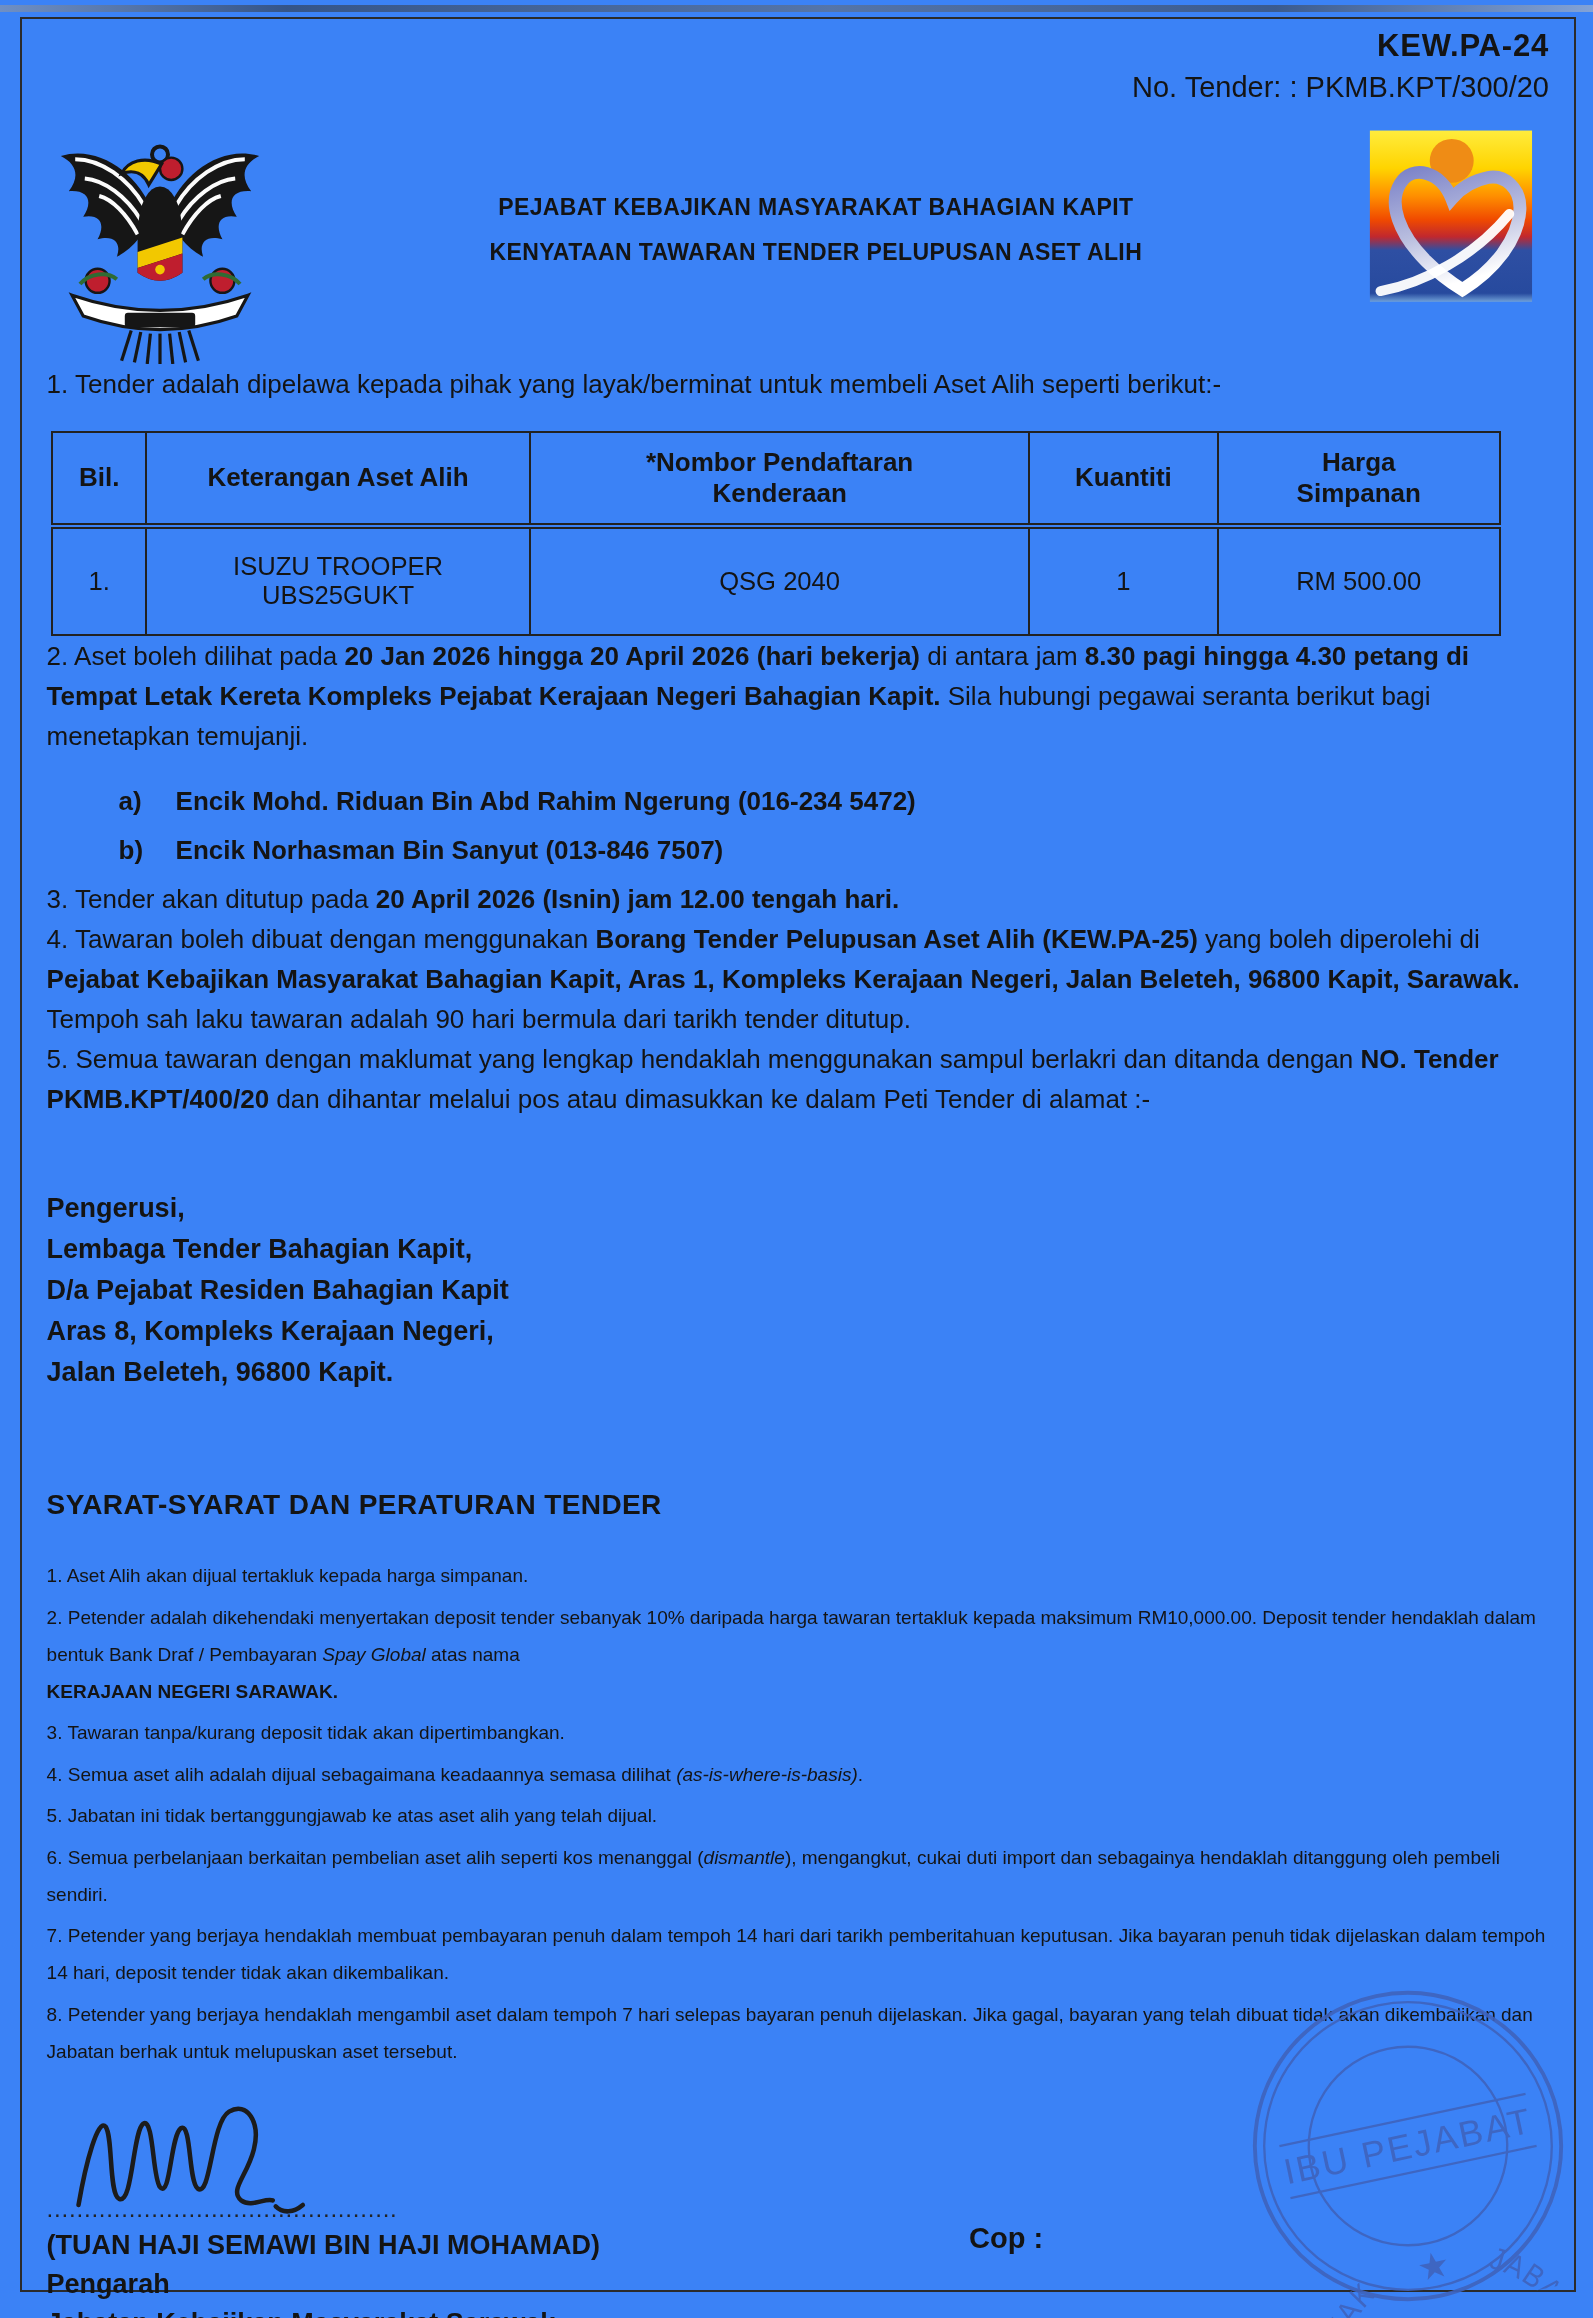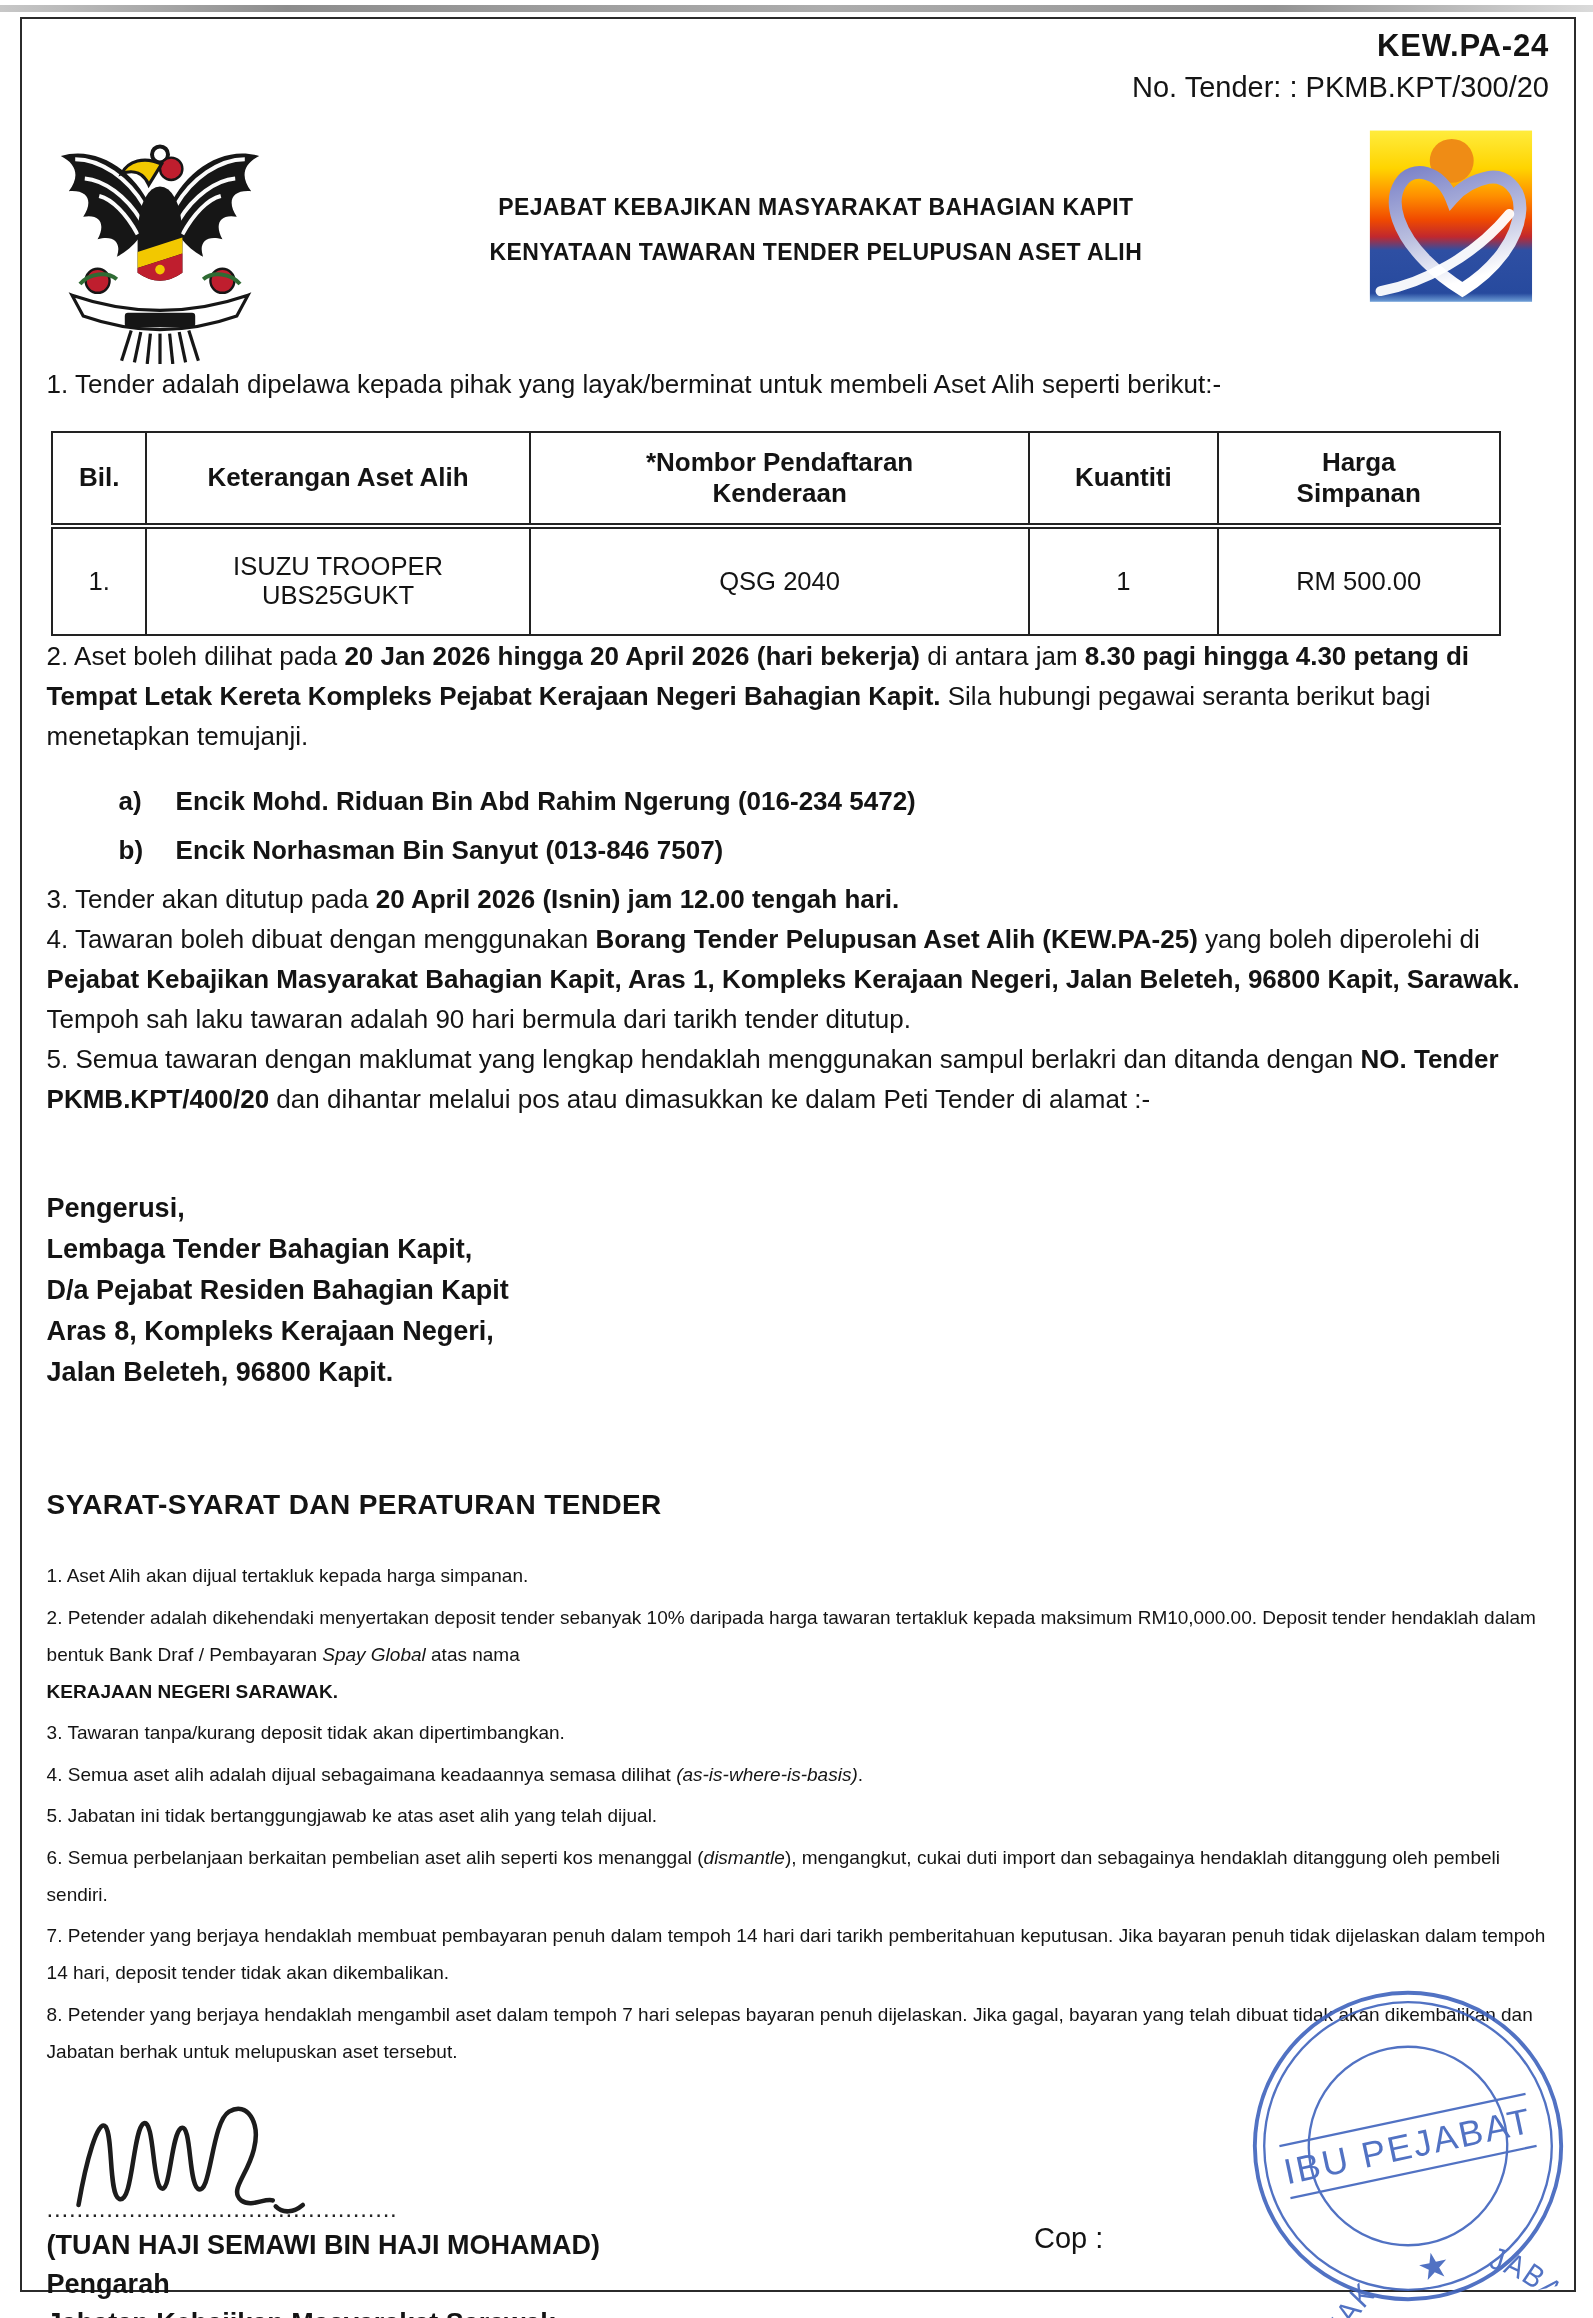--- a/index.html
+++ b/index.html
@@ -1,17 +1,17 @@
 <!DOCTYPE html>
 <html style="font-size:12px"><head>
 <meta charset="utf-8">
 <style>
   html,body{margin:0;padding:0;background:#e8e8e8;}
   .page{
-    position:relative; width:1594px; height:2319px; background:#ffffff;
+    position:relative; width:1594px; height:2319px; background:#3b82f6;
     font-family:"Liberation Sans", sans-serif; color:#141414; overflow:hidden;
     margin:0 auto;
   }
   .scan-edge{position:absolute;top:5.3px;left:0;width:100%;height:6.8px;
     background:linear-gradient(to right,#9a9a9a,#2f2f2f 18%,#6a6a6a 52%,#3a3a3a 80%,#bdbdbd);opacity:.55;}
   .frame{position:absolute;left:19.6px;right:18px;top:16.6px;bottom:27px;border:2.3px solid #2b2b2b;}
   .content{position:absolute;left:19.6px;right:18px;top:16.6px;bottom:27px;padding:7.5px 27px 0 27px;box-sizing:border-box;}
   .doc-head{text-align:right;margin-top:3px;line-height:1.25;}
   .form-code{font-size:31px;font-weight:bold;letter-spacing:0.8px;}
   .tender-no{font-size:29px;margin-top:3px;}
@@ -42,21 +42,21 @@
   .address{margin-top:69px;text-align:left;font-weight:bold;font-size:27px;line-height:41px;}
   .terms-heading{margin-top:96px;font-size:28px;font-weight:bold;letter-spacing:0.4px;}
   .terms{margin-top:36px;}
   .term{font-size:19px;line-height:37px;margin:0 0 4.5px 0;}
   .sig-block{position:relative;margin-top:22.6px;}
   .sig-svg{display:block;margin:0 0 -25.6px 21px;}
   .sig-dots{font-size:24px;letter-spacing:0.8px;color:#222;}
   .sig-name{font-weight:bold;font-size:27px;line-height:39px;margin-top:3px;}
   .sig-role{font-weight:bold;font-size:27px;line-height:39px;}
   .sig-org{font-weight:bold;font-size:27px;line-height:39px;}
-  .cop-label{position:absolute;left:1034px;top:2222px;font-weight:normal;font-size:29px;}
+  .cop-label{position:absolute;left:969px;top:2222px;font-weight:bold;font-size:29px;}
   .stamp{position:absolute;left:1240px;top:1978px;width:336px;height:336px;
     transform:rotate(-12deg);opacity:.9;}
 </style>
 </head>
 <body>
 
 <div class="page">
   <div class="scan-edge"></div>
   <div class="frame"></div>
 

